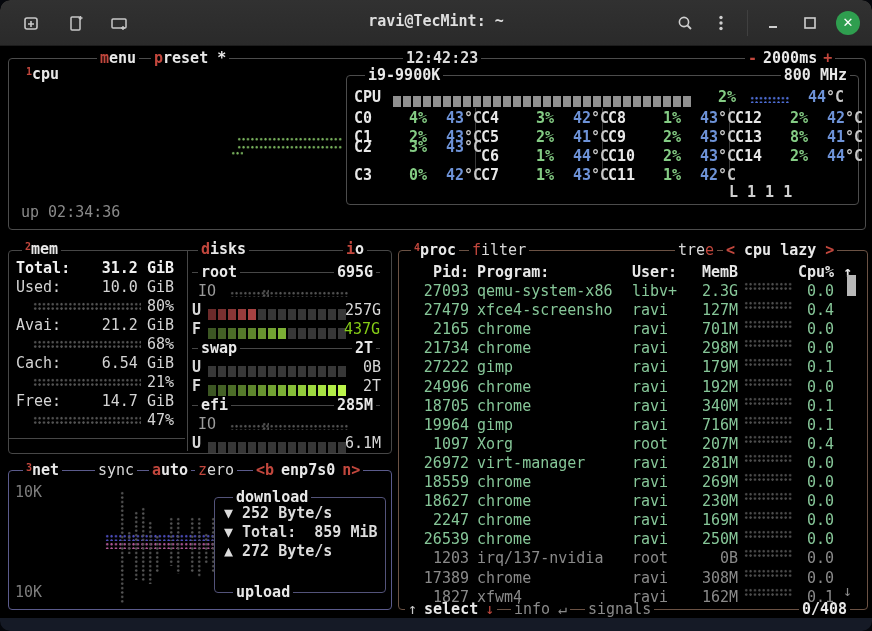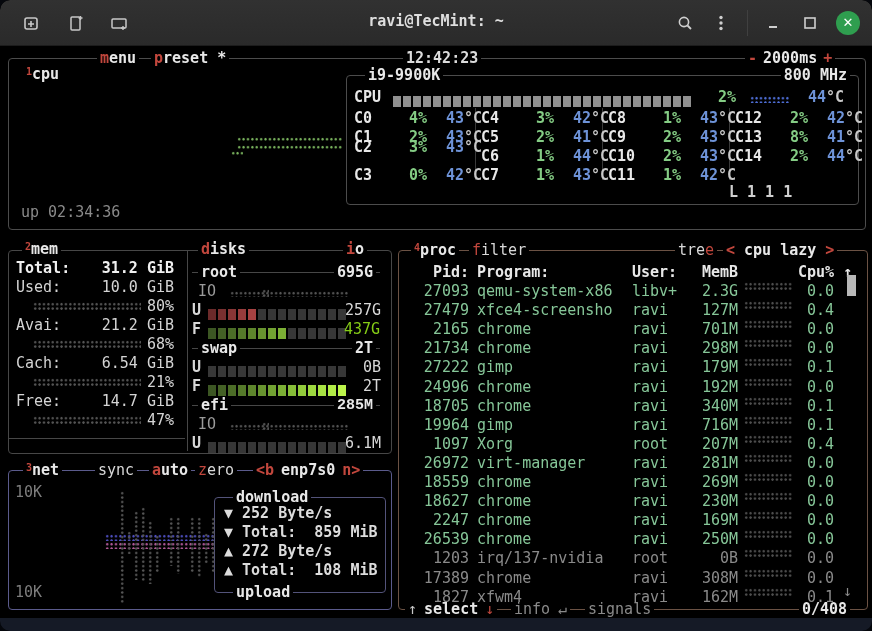--- a/index.html
+++ b/index.html
@@ -183,21 +183,21 @@
         <div class="t lbl wht" style="left: 12px; top: 89px;">swap</div>
         <div class="t lbl wht" style="right: 14px; top: 89px;">2T</div>
         <div class="t" style="left: 6px; top: 108px; color: rgb(216, 216, 216);">U</div>
         <div style="position: absolute; left: 22px; top: 112px;"><span class="blk" style="background: rgb(55, 55, 55);"></span><span class="blk" style="background: rgb(55, 55, 55);"></span><span class="blk" style="background: rgb(55, 55, 55);"></span><span class="blk" style="background: rgb(55, 55, 55);"></span><span class="blk" style="background: rgb(55, 55, 55);"></span><span class="blk" style="background: rgb(55, 55, 55);"></span><span class="blk" style="background: rgb(55, 55, 55);"></span><span class="blk" style="background: rgb(55, 55, 55);"></span><span class="blk" style="background: rgb(55, 55, 55);"></span><span class="blk" style="background: rgb(55, 55, 55);"></span><span class="blk" style="background: rgb(55, 55, 55);"></span><span class="blk" style="background: rgb(55, 55, 55);"></span><span class="blk" style="background: rgb(55, 55, 55);"></span><span class="blk" style="background: rgb(55, 55, 55);"></span></div>
         <div class="t n" style="right: 9px; top: 108px; color: rgb(216, 216, 216);">0B</div>
         <div class="t" style="left: 6px; top: 127px; color: rgb(216, 216, 216);">F</div>
         <div style="position: absolute; left: 22px; top: 131px;"><span class="blk" style="background: rgb(60, 86, 35);"></span><span class="blk" style="background: rgb(68, 97, 37);"></span><span class="blk" style="background: rgb(76, 109, 39);"></span><span class="blk" style="background: rgb(85, 122, 42);"></span><span class="blk" style="background: rgb(94, 134, 44);"></span><span class="blk" style="background: rgb(104, 148, 47);"></span><span class="blk" style="background: rgb(114, 162, 50);"></span><span class="blk" style="background: rgb(124, 176, 53);"></span><span class="blk" style="background: rgb(135, 190, 56);"></span><span class="blk" style="background: rgb(146, 203, 59);"></span><span class="blk" style="background: rgb(157, 216, 63);"></span><span class="blk" style="background: rgb(168, 226, 67);"></span><span class="blk" style="background: rgb(178, 236, 71);"></span><span class="blk" style="background: rgb(189, 245, 75);"></span></div>
         <div class="t n" style="right: 9px; top: 127px; color: rgb(216, 216, 216);">2T</div>
         <div class="hline" style="left: 6px; top: 155px; width: 188px;"></div>
         <div class="t lbl wht" style="left: 12px; top: 146px;">efi</div>
-        <div class="t lbl wht" style="right: 14px; top: 146px; font-family: Liberation Mono, monospace;">285M</div>
+        <div class="t lbl wht" style="right: 14px; top: 146px;">285M</div>
         <div class="t n" style="left: 12px; top: 165px; color: rgb(154, 154, 154);">IO</div>
         <div class="dots" style="left: 44px; top: 174px; width: 118px; height: 6px;"></div>
         <div class="dots" style="left: 76px; top: 172px; width: 7px; height: 8px;"></div>
         <div class="t" style="left: 6px; top: 184px; color: rgb(216, 216, 216);">U</div>
         <div style="position: absolute; left: 22px; top: 188px;"><span class="blk" style="background: rgb(55, 55, 55);"></span><span class="blk" style="background: rgb(55, 55, 55);"></span><span class="blk" style="background: rgb(55, 55, 55);"></span><span class="blk" style="background: rgb(55, 55, 55);"></span><span class="blk" style="background: rgb(55, 55, 55);"></span><span class="blk" style="background: rgb(55, 55, 55);"></span><span class="blk" style="background: rgb(55, 55, 55);"></span><span class="blk" style="background: rgb(55, 55, 55);"></span><span class="blk" style="background: rgb(55, 55, 55);"></span><span class="blk" style="background: rgb(55, 55, 55);"></span><span class="blk" style="background: rgb(55, 55, 55);"></span><span class="blk" style="background: rgb(55, 55, 55);"></span><span class="blk" style="background: rgb(55, 55, 55);"></span><span class="blk" style="background: rgb(55, 55, 55);"></span></div>
         <div class="t n" style="right: 9px; top: 184px; color: rgb(216, 216, 216);">6.1M</div>
       </div>
 
   <div class="box" id="net-graph" style="left:8px;top:470px;width:382px;height:138px;border-color:#5b5b8c;">
     <div class="t lbl" style="left:14px;top:-10px;"><span class="sup">3</span><span class="wht">net</span></div>
@@ -210,21 +210,20 @@
     <div class="t n" style="left:6px;top:112px;color:#7d7d7d;">10K</div>
 
     <div class="dots" style="left:96px;top:63px;width:110px;height:7px;--dc:#4e4ec0;"></div>
     <div class="dots" style="left:96px;top:71px;width:110px;height:7px;--dc:#b05898;"></div>
 
     <div class="box" style="left:205px;top:26px;width:170px;height:94px;border-color:#53537a;background:#000;">
       <div class="t lbl wht" style="left:18px;top:-10px;">download</div>
       <div class="t" style="left:9px;top:6px;">▼ 252 Byte/s</div>
       <div class="t" style="left:9px;top:25px;">▼ Total:  859 MiB</div>
       <div class="t" style="left:9px;top:44px;">▲ 272 Byte/s</div>
-      <div class="t" style="left:9px;top:63px;">▲ Total:  108 MiB</div>
       <div class="t lbl wht" style="left:18px;top:85px;">upload</div>
     </div>
   <div class="dots" style="left: 111px; top: 20px; width: 5px; height: 50px;"></div>
         <div class="dots" style="left: 111px; top: 71px; width: 5px; height: 62px;"></div>
         <div class="dots" style="left: 118px; top: 60px; width: 5px; height: 10px;"></div>
         <div class="dots" style="left: 118px; top: 71px; width: 5px; height: 12px;"></div>
         <div class="dots" style="left: 125px; top: 40px; width: 5px; height: 30px;"></div>
         <div class="dots" style="left: 125px; top: 71px; width: 5px; height: 38px;"></div>
         <div class="dots" style="left: 132px; top: 36px; width: 5px; height: 34px;"></div>
         <div class="dots" style="left: 132px; top: 71px; width: 5px; height: 40px;"></div>

